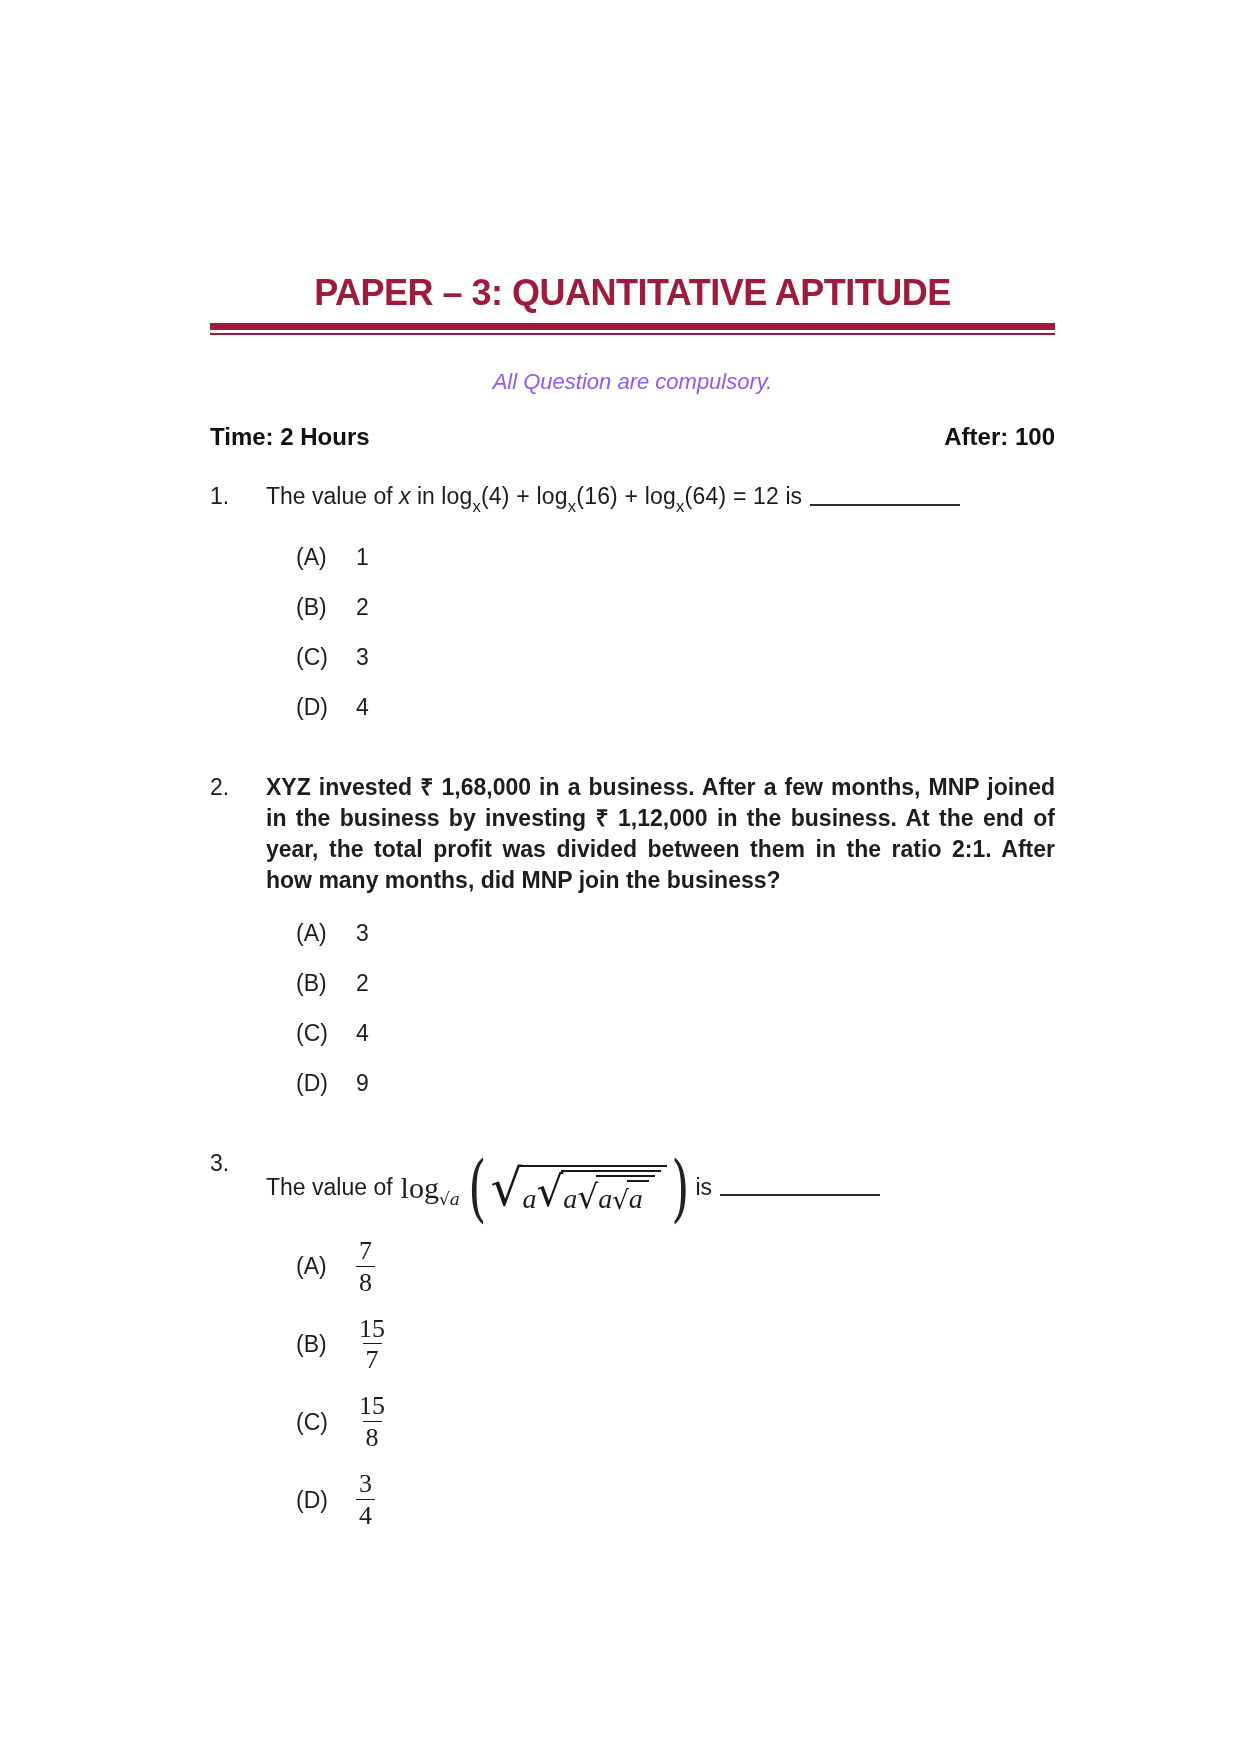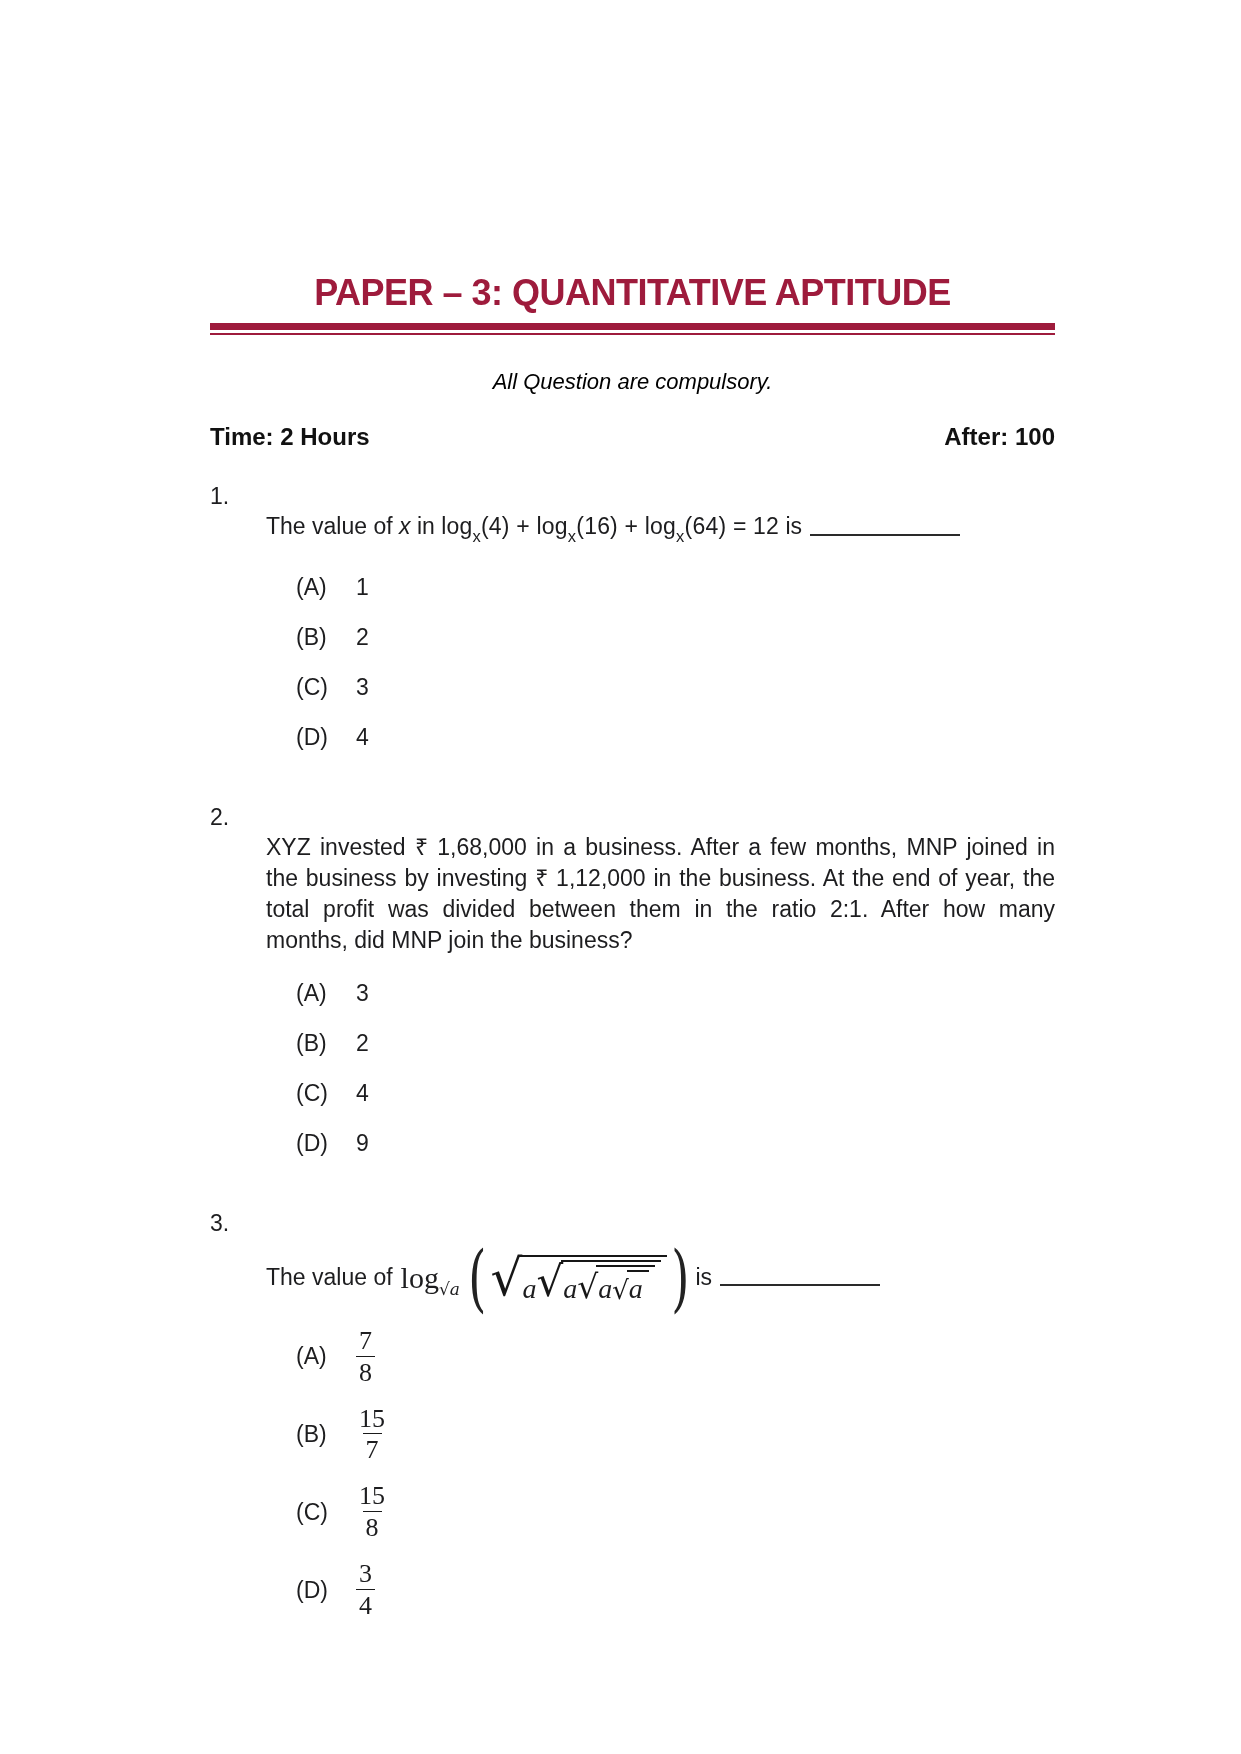--- a/index.html
+++ b/index.html
@@ -24,36 +24,36 @@
   }
   .rule { margin-top:9px; }
   .rule-thick { height:7px; background:#9e1b3c; }
   .rule-thin  { height:2px; background:#9e1b3c; margin-top:3px; }
 
   .notice {
     margin-top:34px;
     text-align:center;
     font-style:italic;
     font-size:22px;
-    color:#000000;
+    color:#8b5cf6;
   }
   .meta-row {
     margin-top:28px;
     display:flex;
     justify-content:space-between;
     font-weight:bold;
     font-size:24px;
     color:#111;
   }
 
   
   .question { display:flex; margin-top:30px; font-size:23px; line-height:31px; }
   .qnum  { width:56px; flex:none; }
-  .qbody { flex:1;margin-top:30px; }
-  .qtext { text-align:justify; }
+  .qbody { flex:1; }
+  .qtext { text-align:justify;font-weight:bold; }
   .qline { white-space:nowrap; }
   .ivar  { font-style:italic; }
 
   
   .eqn { letter-spacing:0.2px; }
   .eqn sub { font-size:0.72em; position:relative; top:2px; }
 
   .blank {
     display:inline-block;
     width:150px; height:14px;

